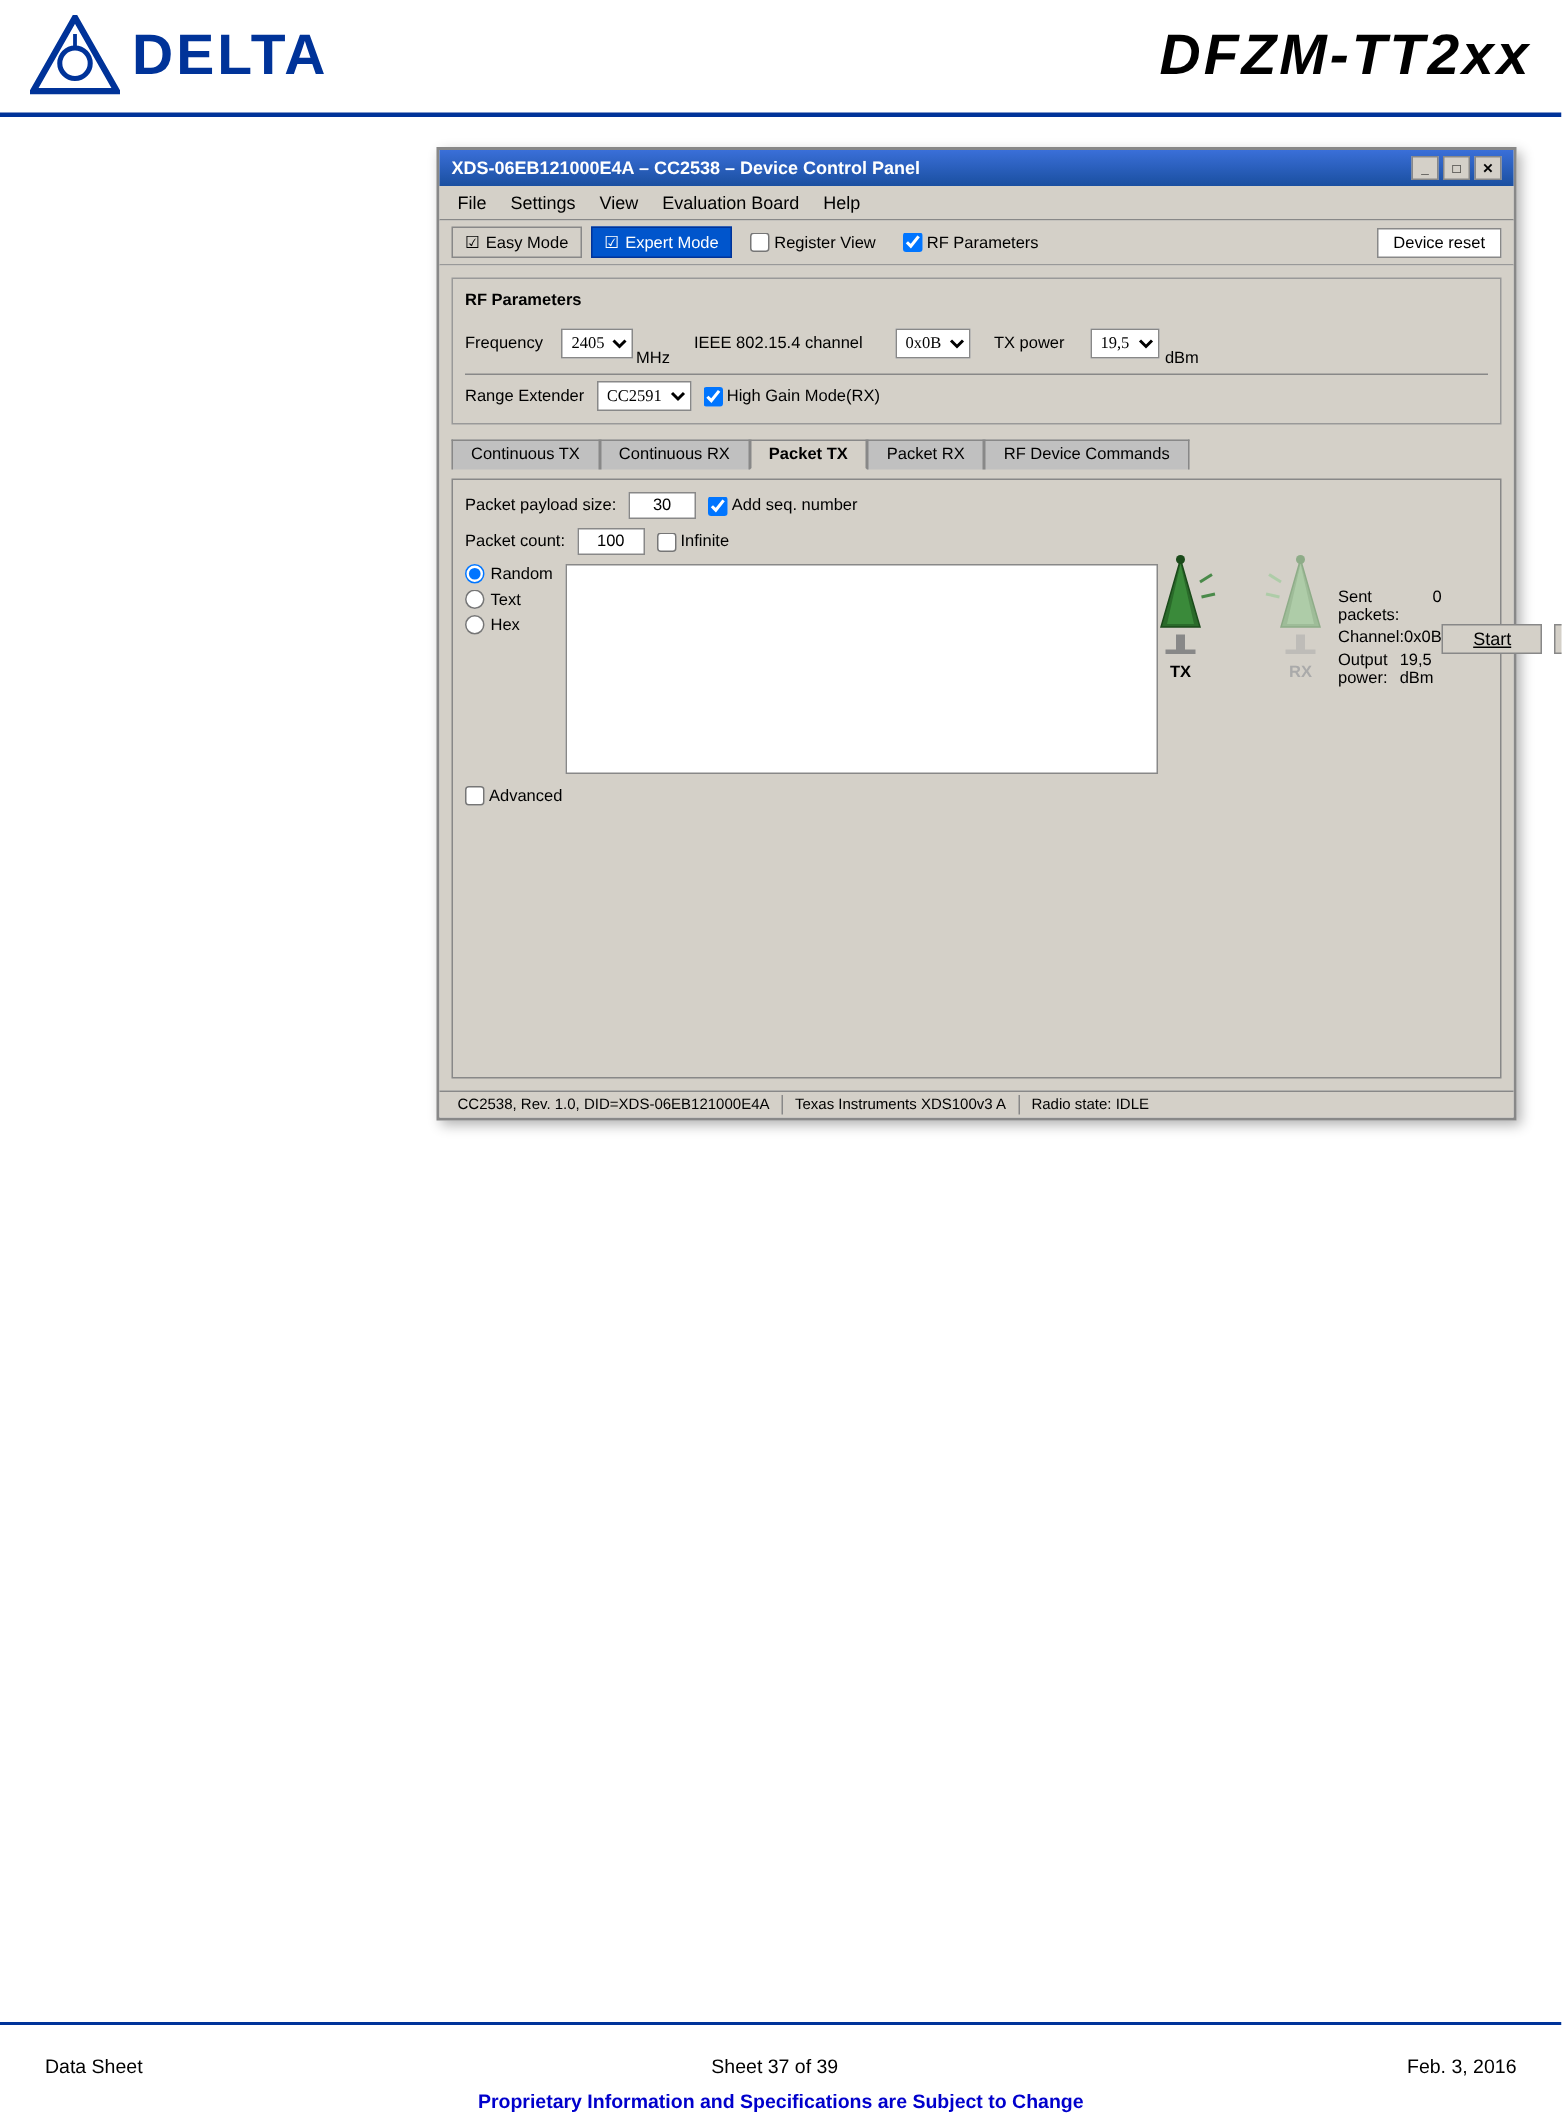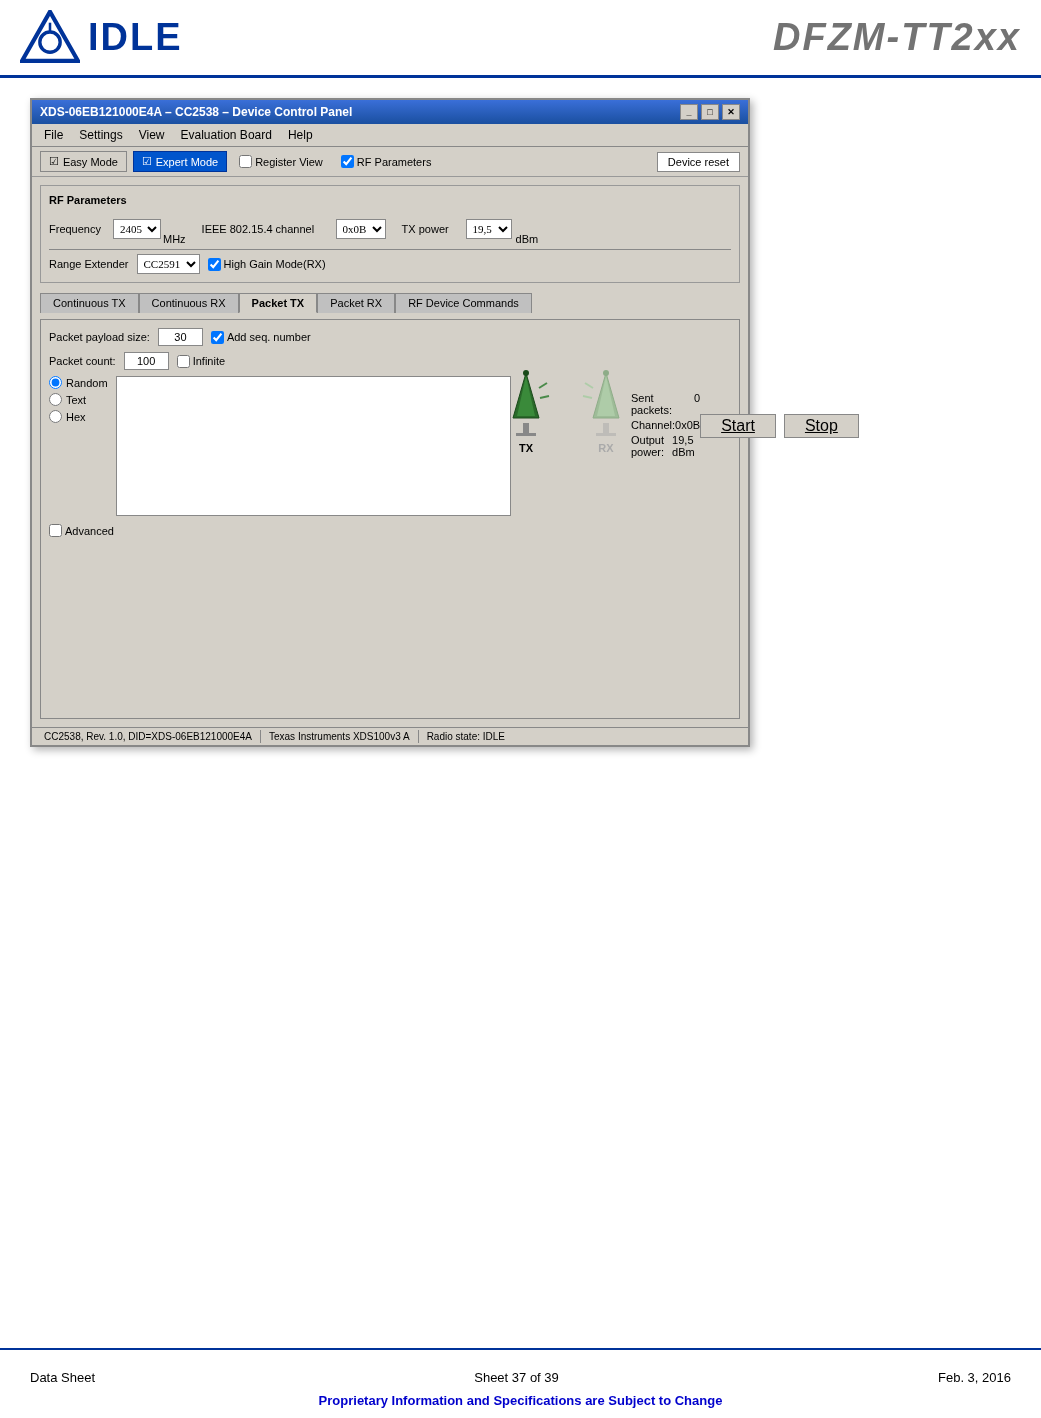--- a/index.html
+++ b/index.html
@@ -31,30 +31,30 @@
     .company-name {
       font-size: 38px;
       font-weight: bold;
       color: #003399;
       letter-spacing: 2px;
     }
     .product-title {
       margin-left: auto;
       font-size: 38px;
       font-weight: bold;
-      color: #737373;
+      color: #000000;
       font-style: italic;
       letter-spacing: 2px;
     }
 
     
     .main-content {
       padding: 10px 30px;
       display: flex;
-      justify-content: flex-start;
+      justify-content: flex-end;
     }
 
     
     .device-window {
       width: 720px;
       border: 2px solid #888;
       background: #f0f0f0;
       box-shadow: 3px 3px 8px rgba(0,0,0,0.3);
     }
 
@@ -358,21 +358,21 @@
     .action-buttons {
       display: flex;
       gap: 8px;
       margin-top: 10px;
       justify-content: center;
     }
     .action-btn {
       padding: 2px 20px;
       border: 1px solid #888;
       background: #d4d0c8;
-      font-size: 16px;
+      font-size: 12px;
       cursor: pointer;
       text-decoration: underline;
     }
 
     
     .advanced-row {
       display: flex;
       align-items: center;
       gap: 4px;
       font-size: 11px;
@@ -432,21 +432,21 @@
 </head>
 <body>
 
 <div class="header">
   <div class="logo-area">
     <svg class="logo-triangle" viewBox="0 0 70 65">
       <polygon points="35,2 68,60 2,60" fill="none" stroke="#003399" stroke-width="5"></polygon>
       <circle cx="35" cy="38" r="12" fill="none" stroke="#003399" stroke-width="4"></circle>
       <line x1="35" y1="26" x2="35" y2="15" stroke="#003399" stroke-width="3"></line>
     </svg>
-    <span class="company-name">IDLE</span>
+    <span class="company-name">DELTA</span>
   </div>
   <span class="product-title">DFZM-TT2xx</span>
 </div>
 
 <div class="main-content">
 
   <div class="device-window">
 
     <div class="window-titlebar">
       <span class="window-title-text">XDS-06EB121000E4A – CC2538 – Device Control Panel</span>

